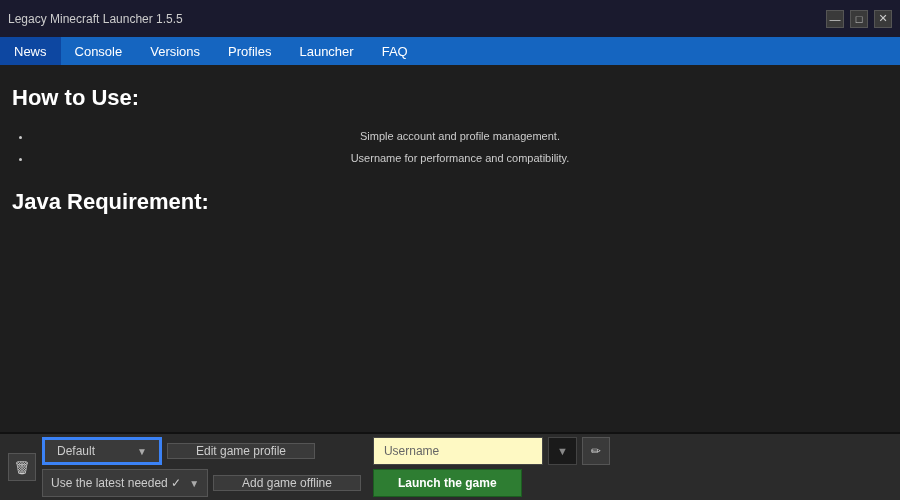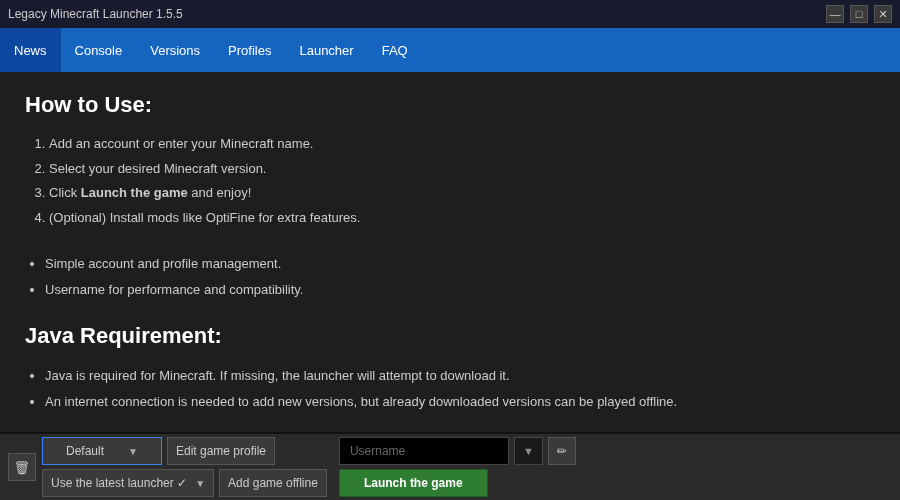--- a/index.html
+++ b/index.html
@@ -12,21 +12,21 @@
       font-size: 13px;
       color: #ddd;
       overflow: hidden;
       display: flex;
       flex-direction: column;
     }
 
     
     #title-bar {
       background: #1a1a2e;
-      height: 28px;
+      height: 37px;
       display: flex;
       align-items: center;
       justify-content: space-between;
       padding: 0 8px;
       color: #ccc;
       font-size: 12px;
       flex-shrink: 0;
     }
     #title-bar-buttons {
       display: flex;
@@ -41,21 +41,21 @@
       font-size: 11px;
       display: flex;
       align-items: center;
       justify-content: center;
       cursor: pointer;
     }
 
     
     #menu-bar {
       background: #1565c0;
-      height: 44px;
+      height: 28px;
       display: flex;
       align-items: stretch;
       flex-shrink: 0;
     }
     .menu-item {
       padding: 0 14px;
       display: flex;
       align-items: center;
       color: #fff;
       font-size: 13px;
@@ -68,21 +68,21 @@
     #main-area {
       flex: 1;
       display: flex;
       overflow: hidden;
     }
 
     #content {
       flex: 1;
       background: #1e1e1e;
       overflow-y: scroll;
-      padding: 20px 25px;
+      padding: 20px 12px;
       color: #ccc;
     }
 
     
     #content::-webkit-scrollbar { width: 18px; }
     #content::-webkit-scrollbar-track { background: #2a2a2a; }
     #content::-webkit-scrollbar-thumb { background: #555; border: 1px solid #444; }
     #content::-webkit-scrollbar-button {
       background: #3a3a3a;
       height: 18px;
@@ -104,21 +104,21 @@
     ol li { font-size: 13px; }
 
     .bold-text { font-weight: bold; }
 
     ul {
       margin-left: 20px;
       margin-bottom: 20px;
       line-height: 2;
       list-style-type: disc;
     }
-    ul li { font-size: 13px; }
+    ul li { font-size: 11px; text-align: center; }
 
     
     #bottom-bar {
       background: #2b2b2b;
       height: 68px;
       border-top: 2px solid #111;
       display: flex;
       align-items: center;
       padding: 0 8px;
       gap: 6px;
@@ -146,54 +146,54 @@
       display: flex;
       align-items: center;
       justify-content: center;
       cursor: pointer;
       font-size: 13px;
     }
 
     .dropdown {
       height: 28px;
       background: #3a3a3a;
-      border: 1px solid #3b82f6;
-      color: #ccc;
-      padding: 0 23px;
+      border: 3px solid #3b82f6;
+      color: #ccc;
+      padding: 0 12px;
       font-size: 12px;
       display: flex;
       align-items: center;
       justify-content: space-between;
       cursor: pointer;
       min-width: 120px;
     }
     .dropdown-arrow { margin-left: 8px; font-size: 10px; color: #aaa; }
 
     .action-btn {
-      height: 28px;
-      background: #3a3a3a;
-      border: 1px solid #555;
-      color: #ccc;
-      padding: 0 8px;
+      height: 16px;
+      background: #3a3a3a;
+      border: 1px solid #555;
+      color: #ccc;
+      padding: 0 28px;
       font-size: 12px;
       display: flex;
       align-items: center;
       cursor: pointer;
       white-space: nowrap;
     }
 
     .username-section {
       display: flex;
       align-items: center;
       gap: 5px;
     }
 
     .username-input {
       height: 28px;
-      background: #000000;
+      background: #fef9c3;
       border: 1px solid #444;
       color: #888;
       padding: 0 10px;
       font-size: 12px;
       width: 170px;
       display: flex;
       align-items: center;
     }
 
     .username-dropdown {
@@ -303,56 +303,46 @@
   <div class="menu-item">Versions</div>
   <div class="menu-item">Profiles</div>
   <div class="menu-item">Launcher</div>
   <div class="menu-item">FAQ</div>
 </div>
 
 <div id="main-area">
   <div id="content">
 
     <h2>How to Use:</h2>
-    <ol>
-      <li>Add an account or enter your Minecraft name.</li>
-      <li>Select your desired Minecraft version.</li>
-      <li>Click <span class="bold-text">Launch the game</span> and enjoy!</li>
-      <li>(Optional) Install mods like OptiFine for extra features.</li>
-    </ol>
 
     <ul>
       <li>Simple account and profile management.</li>
       <li>Username for performance and compatibility.</li>
     </ul>
 
     <h2>Java Requirement:</h2>
-    <ul>
-      <li>Java is required for Minecraft. If missing, the launcher will attempt to download it.</li>
-      <li>An internet connection is needed to add new versions, but already downloaded versions can be played offline.</li>
-    </ul>
 
   </div>
 </div>
 
 <div id="bottom-bar">
 
   <div class="icon-btn">🗑</div>
 
   <div class="bottom-left">
     <div class="row">
       <div class="dropdown">
         <span>Default</span>
         <span class="dropdown-arrow">▼</span>
       </div>
       <div class="action-btn">Edit game profile</div>
     </div>
     <div class="row">
       <div class="version-dropdown">
-        <span>Use the latest launcher ✓</span>
+        <span>Use the latest needed ✓</span>
         <span class="dropdown-arrow">▼</span>
       </div>
       <div class="action-btn">Add game offline</div>
     </div>
   </div>
 
   <div class="mid-section">
     <div class="row username-section">
       <div class="username-input">
         <span style="color:#666">Username</span>

